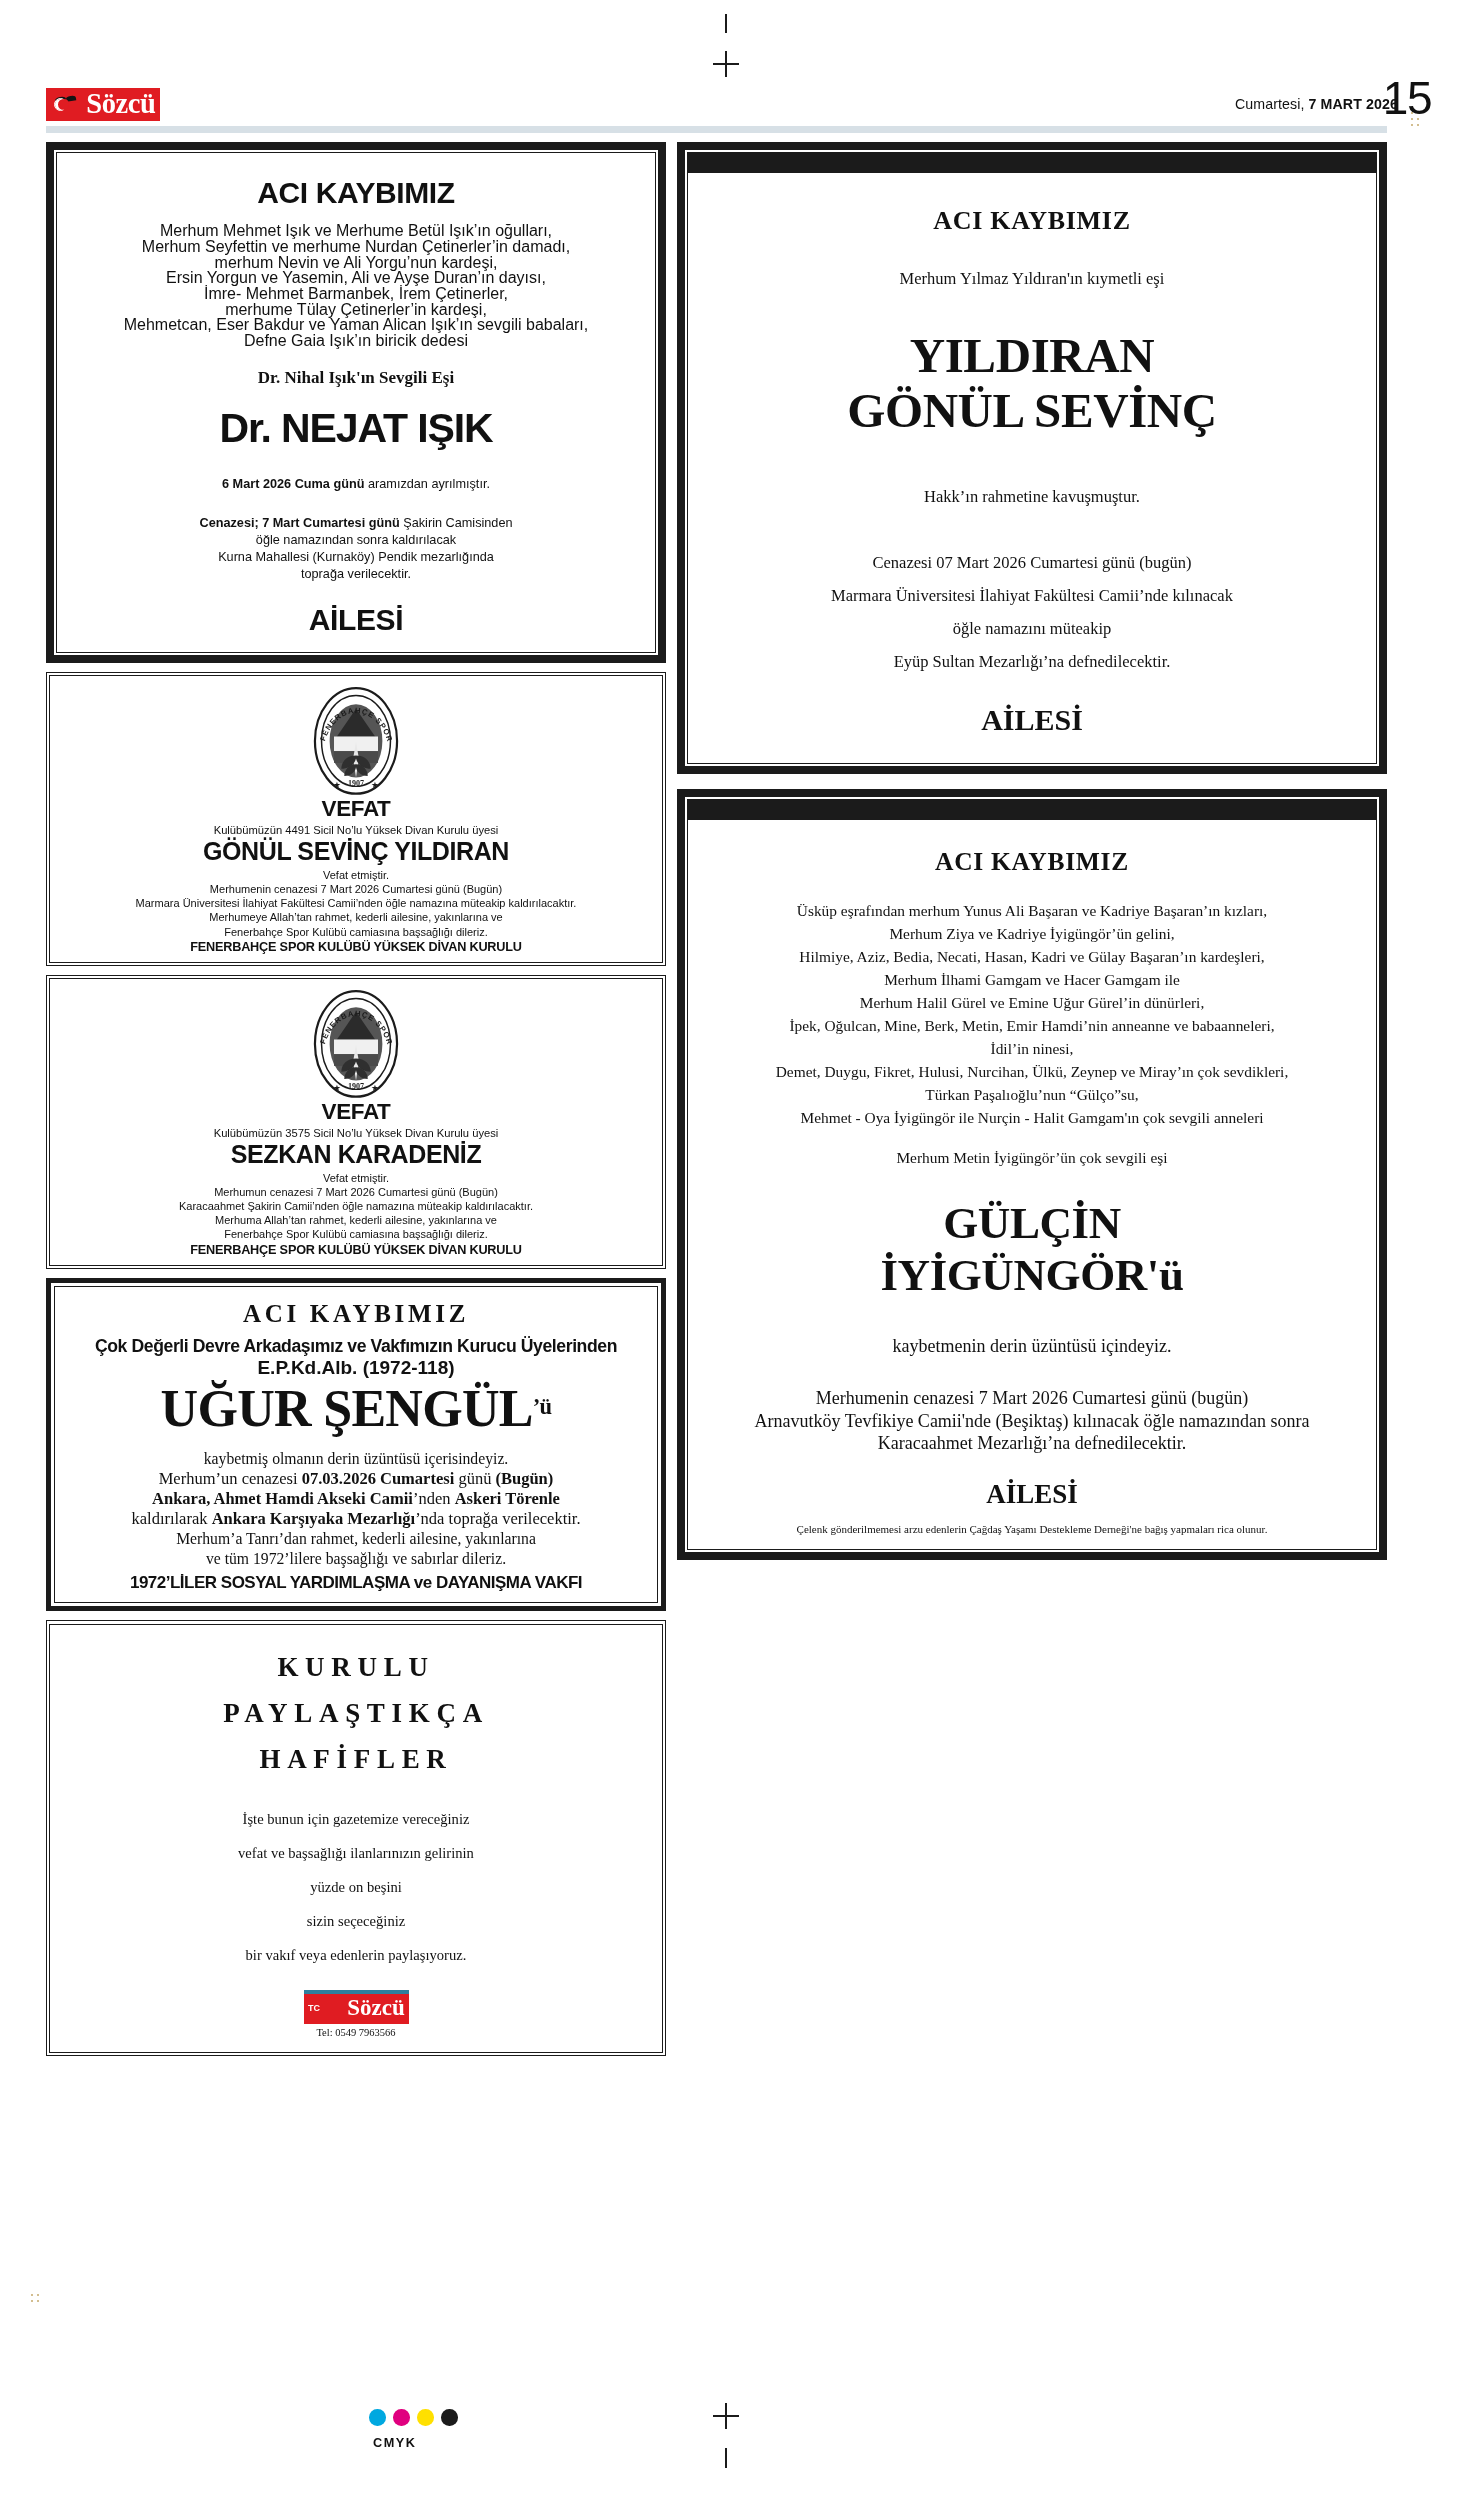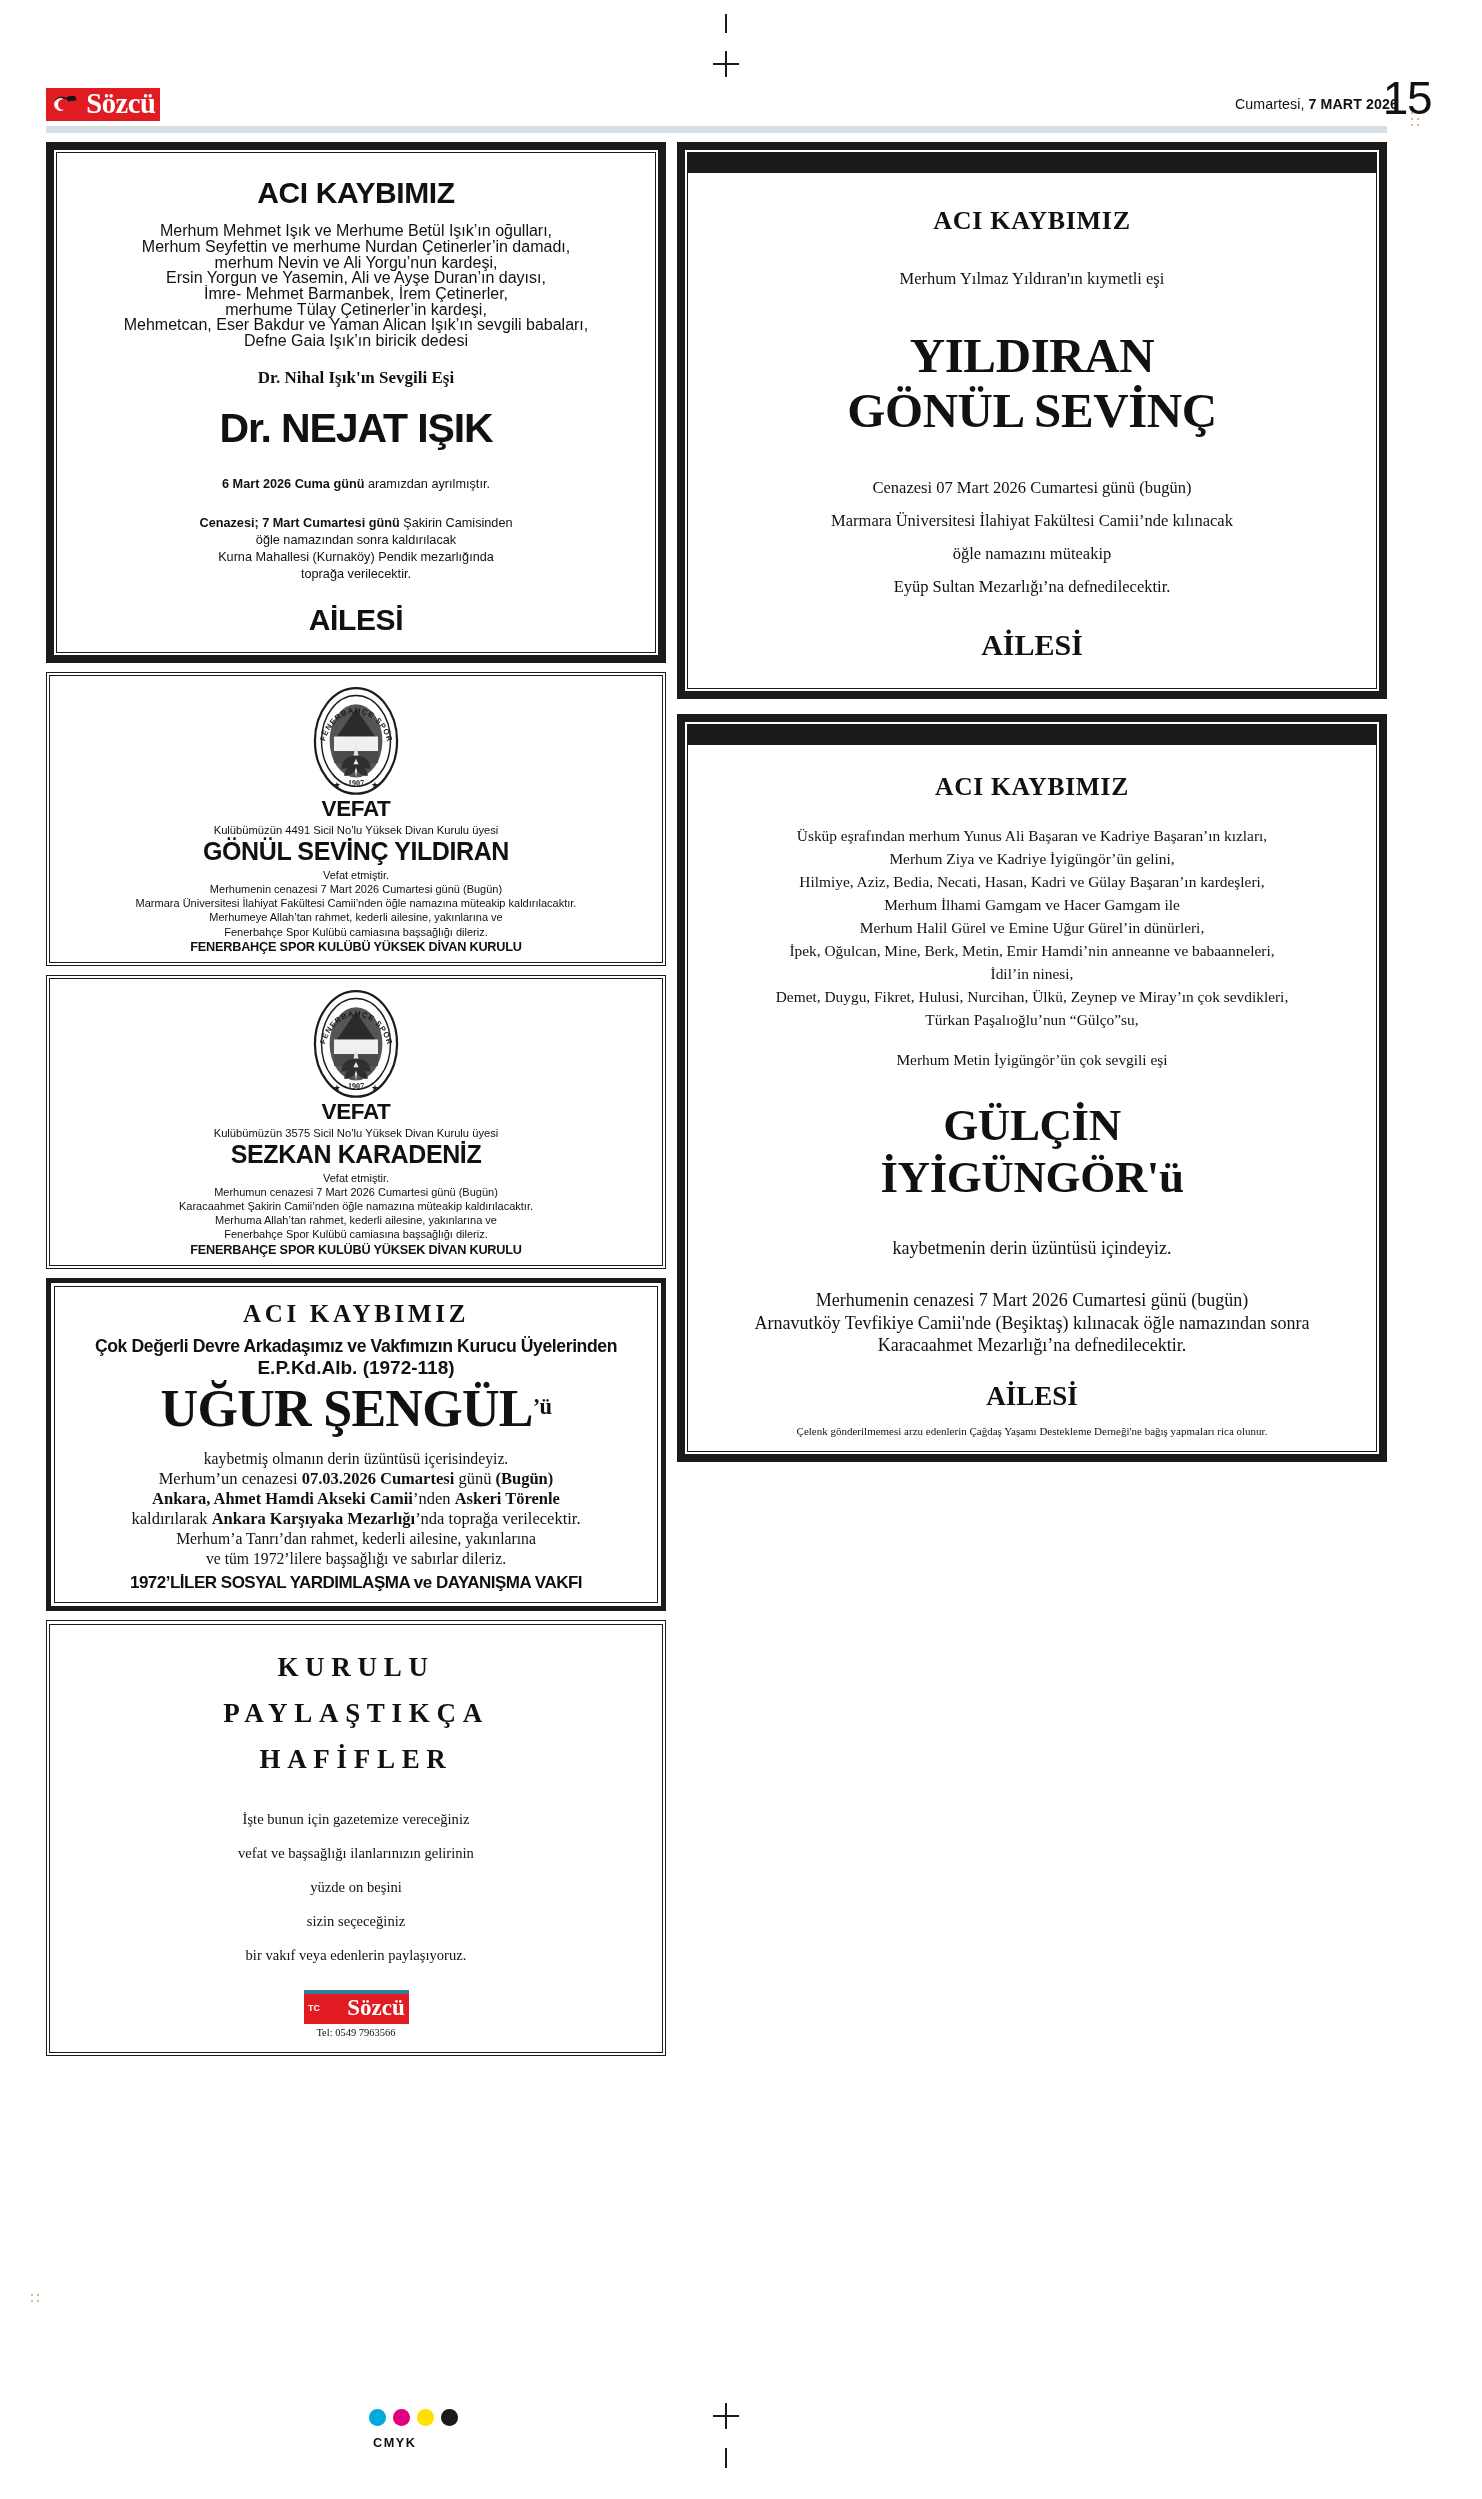--- a/index.html
+++ b/index.html
@@ -369,20 +369,21 @@
 
     <div class="ad ad-frame-thick" style="margin-bottom:15px;">
       <div class="inner" style="padding:0 19.5px 18px;">
         <div class="topband" style="margin:0 -19.5px 0 -19.5px;"></div>
         <div class="c r-head">ACI KAYBIMIZ</div>
         <div class="c r-spouse">Merhum Yılmaz Yıldıran'ın kıymetli eşi</div>
         <div class="c r-name">
           <div>YILDIRAN</div>
           <div>GÖNÜL SEVİNÇ</div>
         </div>
+        <div class="c r-p" style="margin-top:42px;">Hakk’ın rahmetine kavuşmuştur.</div>
         <div class="c r-p" style="margin-top:33px;">
           <div>Cenazesi 07 Mart 2026 Cumartesi günü (bugün)</div>
           <div>Marmara Üniversitesi İlahiyat Fakültesi Camii’nde kılınacak</div>
           <div>öğle namazını müteakip</div>
           <div>Eyüp Sultan Mezarlığı’na defnedilecektir.</div>
         </div>
         <div class="c r-ailesi">AİLESİ</div>
       </div>
     </div>
 
@@ -393,20 +394,21 @@
         <div class="c g-body" style="margin-top:22.5px;">
           <div>Üsküp eşrafından merhum Yunus Ali Başaran ve Kadriye Başaran’ın kızları,</div>
           <div>Merhum Ziya ve Kadriye İyigüngör’ün gelini,</div>
           <div>Hilmiye, Aziz, Bedia, Necati, Hasan, Kadri ve Gülay Başaran’ın kardeşleri,</div>
           <div>Merhum İlhami Gamgam ve Hacer Gamgam ile</div>
           <div>Merhum Halil Gürel ve Emine Uğur Gürel’in dünürleri,</div>
           <div>İpek, Oğulcan, Mine, Berk, Metin, Emir Hamdi’nin anneanne ve babaanneleri,</div>
           <div>İdil’in ninesi,</div>
           <div>Demet, Duygu, Fikret, Hulusi, Nurcihan, Ülkü, Zeynep ve Miray’ın çok sevdikleri,</div>
           <div>Türkan Paşalıoğlu’nun “Gülço”su,</div>
+          <div>Mehmet - Oya İyigüngör ile Nurçin - Halit Gamgam'ın çok sevgili anneleri</div>
         </div>
         <div class="c g-spouse">Merhum Metin İyigüngör’ün çok sevgili eşi</div>
         <div class="c g-name">
           <div>GÜLÇİN</div>
           <div>İYİGÜNGÖR'ü</div>
         </div>
         <div class="c g-p" style="margin-top:34px;">kaybetmenin derin üzüntüsü içindeyiz.</div>
         <div class="c g-p" style="margin-top:30px;">
           <div>Merhumenin cenazesi 7 Mart 2026 Cumartesi günü (bugün)</div>
           <div>Arnavutköy Tevfikiye Camii'nde (Beşiktaş) kılınacak öğle namazından sonra</div>

